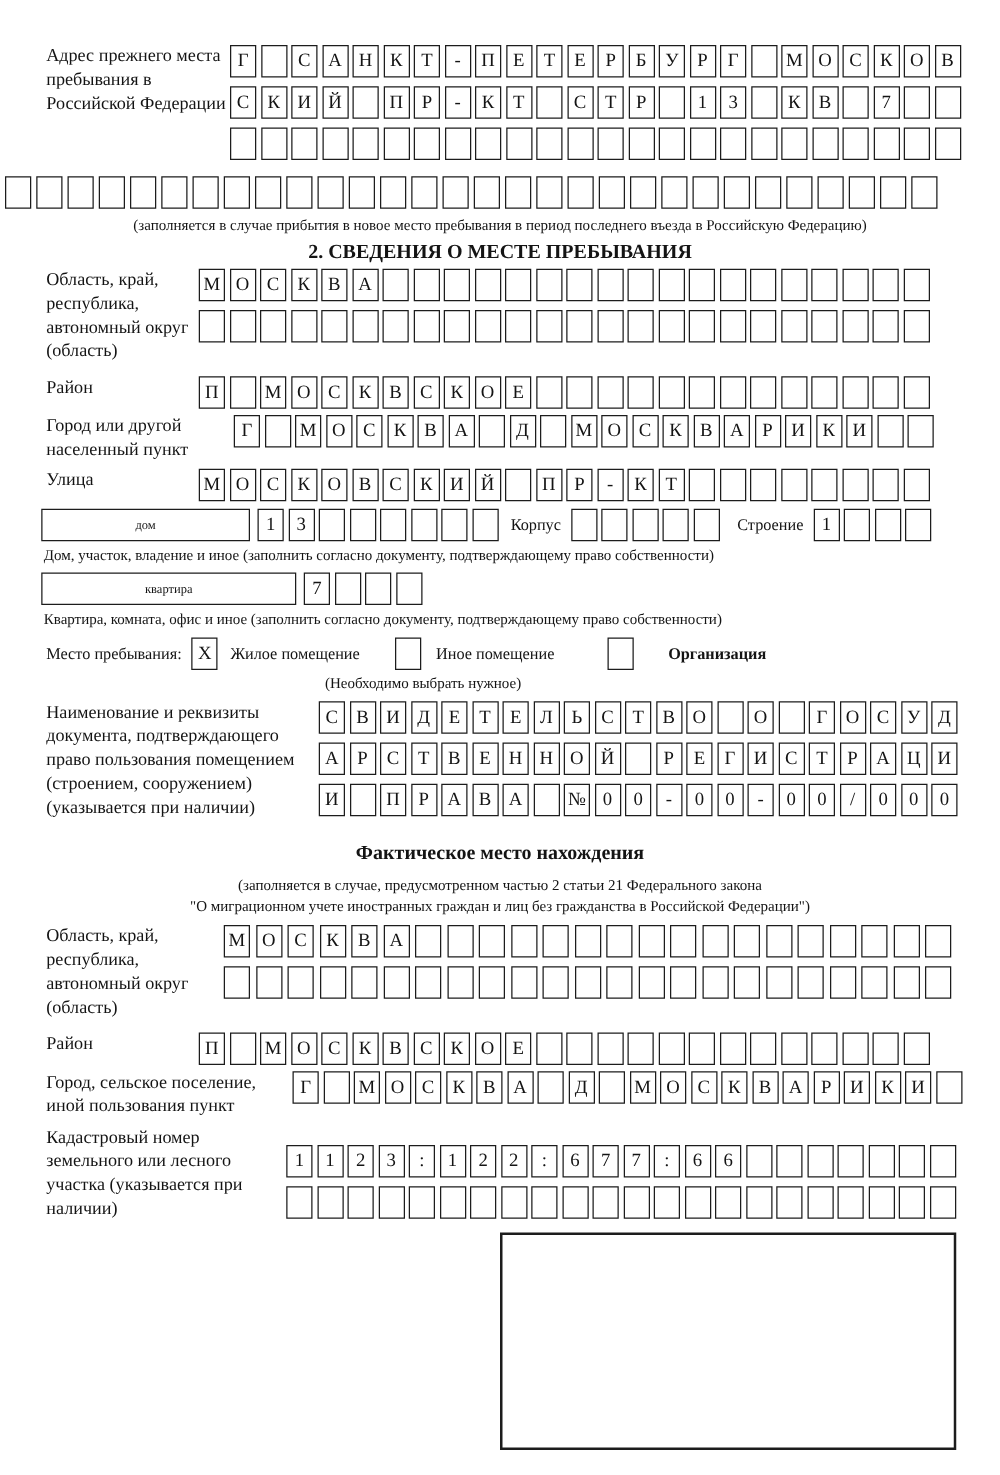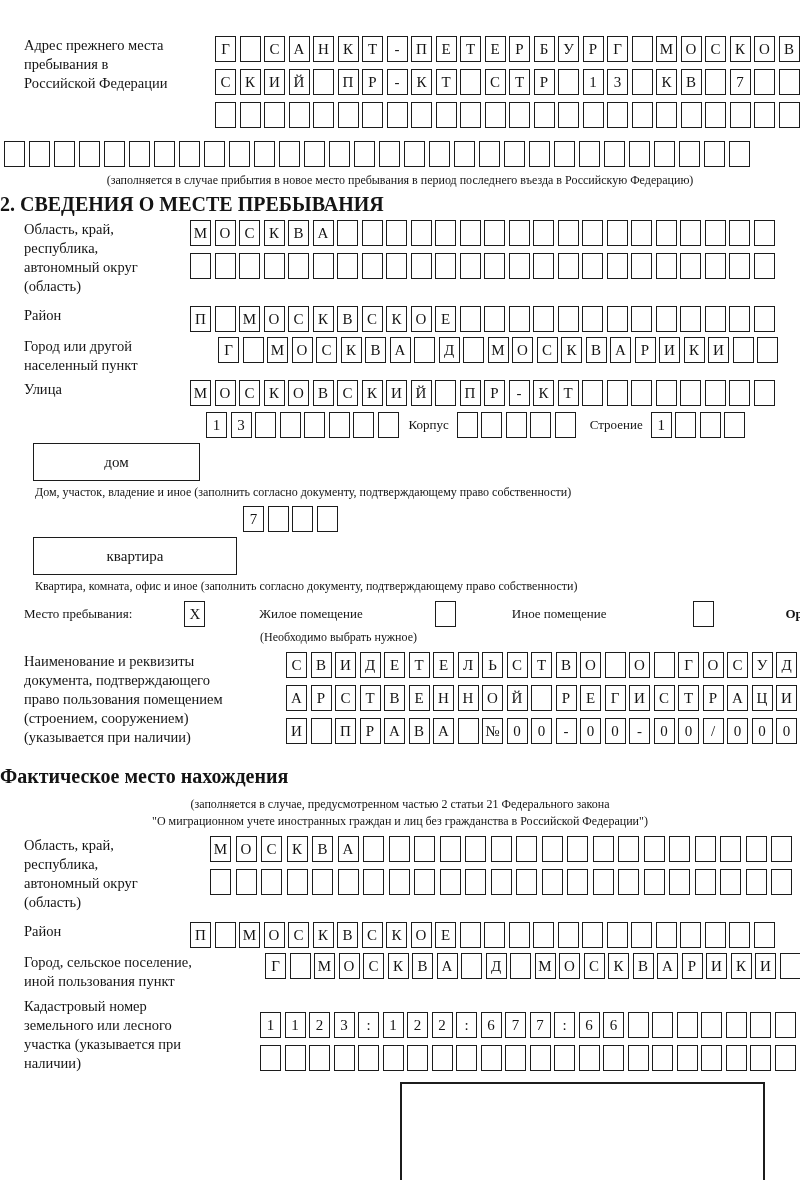--- a/index.html
+++ b/index.html
@@ -16,28 +16,28 @@
   .grid{display:flex;gap:3.5px;}
   .grid.g2{gap:4.5px;}
   .cell{
     width:21px;height:26px;box-sizing:border-box;border:1.6px solid #1c1c1c;
     display:flex;align-items:center;justify-content:center;
     font-size:15px;line-height:1;flex:none;background:#fff;
   }
   .fullrow{margin-left:4px;margin-top:6px;gap:4px;}
   .note{font-size:12px;line-height:17px;}
   .center{text-align:center;}
-  .heading{font-size:20px;font-weight:bold;text-align:left;}
+  .heading{font-size:16px;font-weight:bold;text-align:center;}
   .inline-box{
-    box-sizing:border-box;border:1.6px solid #1c1c1c;height:38px;flex:none;
-    display:flex;align-items:center;justify-content:center;font-size:15px;margin-top:31px;
+    box-sizing:border-box;border:1.6px solid #1c1c1c;height:26px;flex:none;
+    display:flex;align-items:center;justify-content:center;font-size:10px;
   }
   .mid-label{font-size:13px;line-height:26px;flex:none;}
   .stamp-box{width:365px;height:174px;box-sizing:border-box;border:2px solid #1c1c1c;margin-left:400px;}
-  .ml36{margin-left:24px;gap:44px;}
+  .ml36{margin-left:37px;}
 </style>
 </head>
 <body>
 
 <div class="page">
 
 
   <div class="row ml36" style="margin-top:20px;">
     <div class="label" style="width:147px;">Адрес прежнего места пребывания в Российской Федерации</div>
     <div class="grids">

